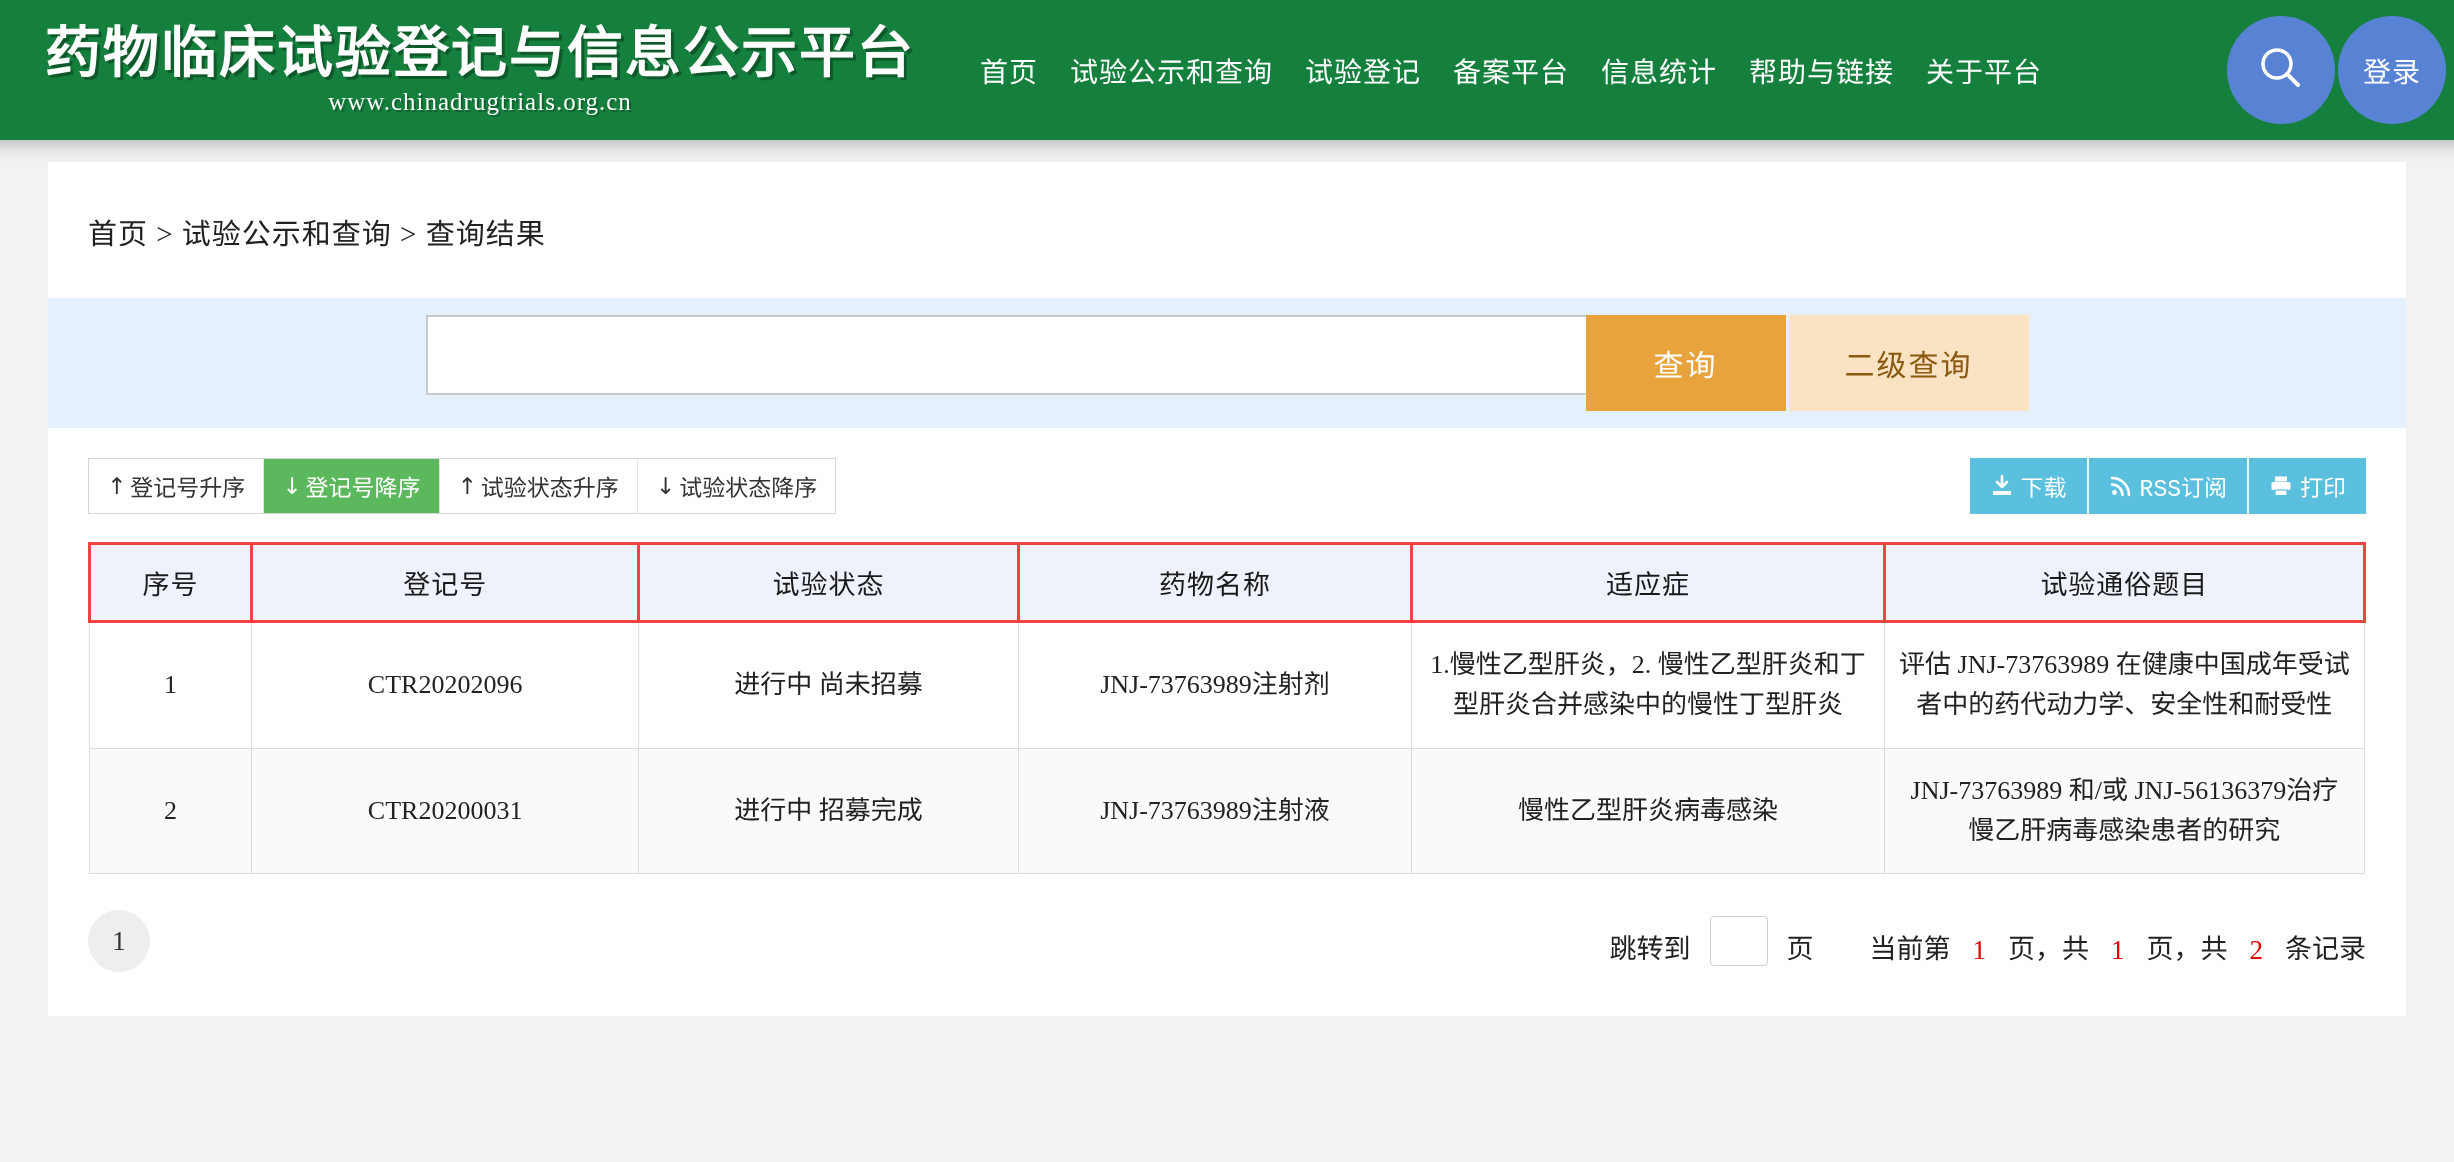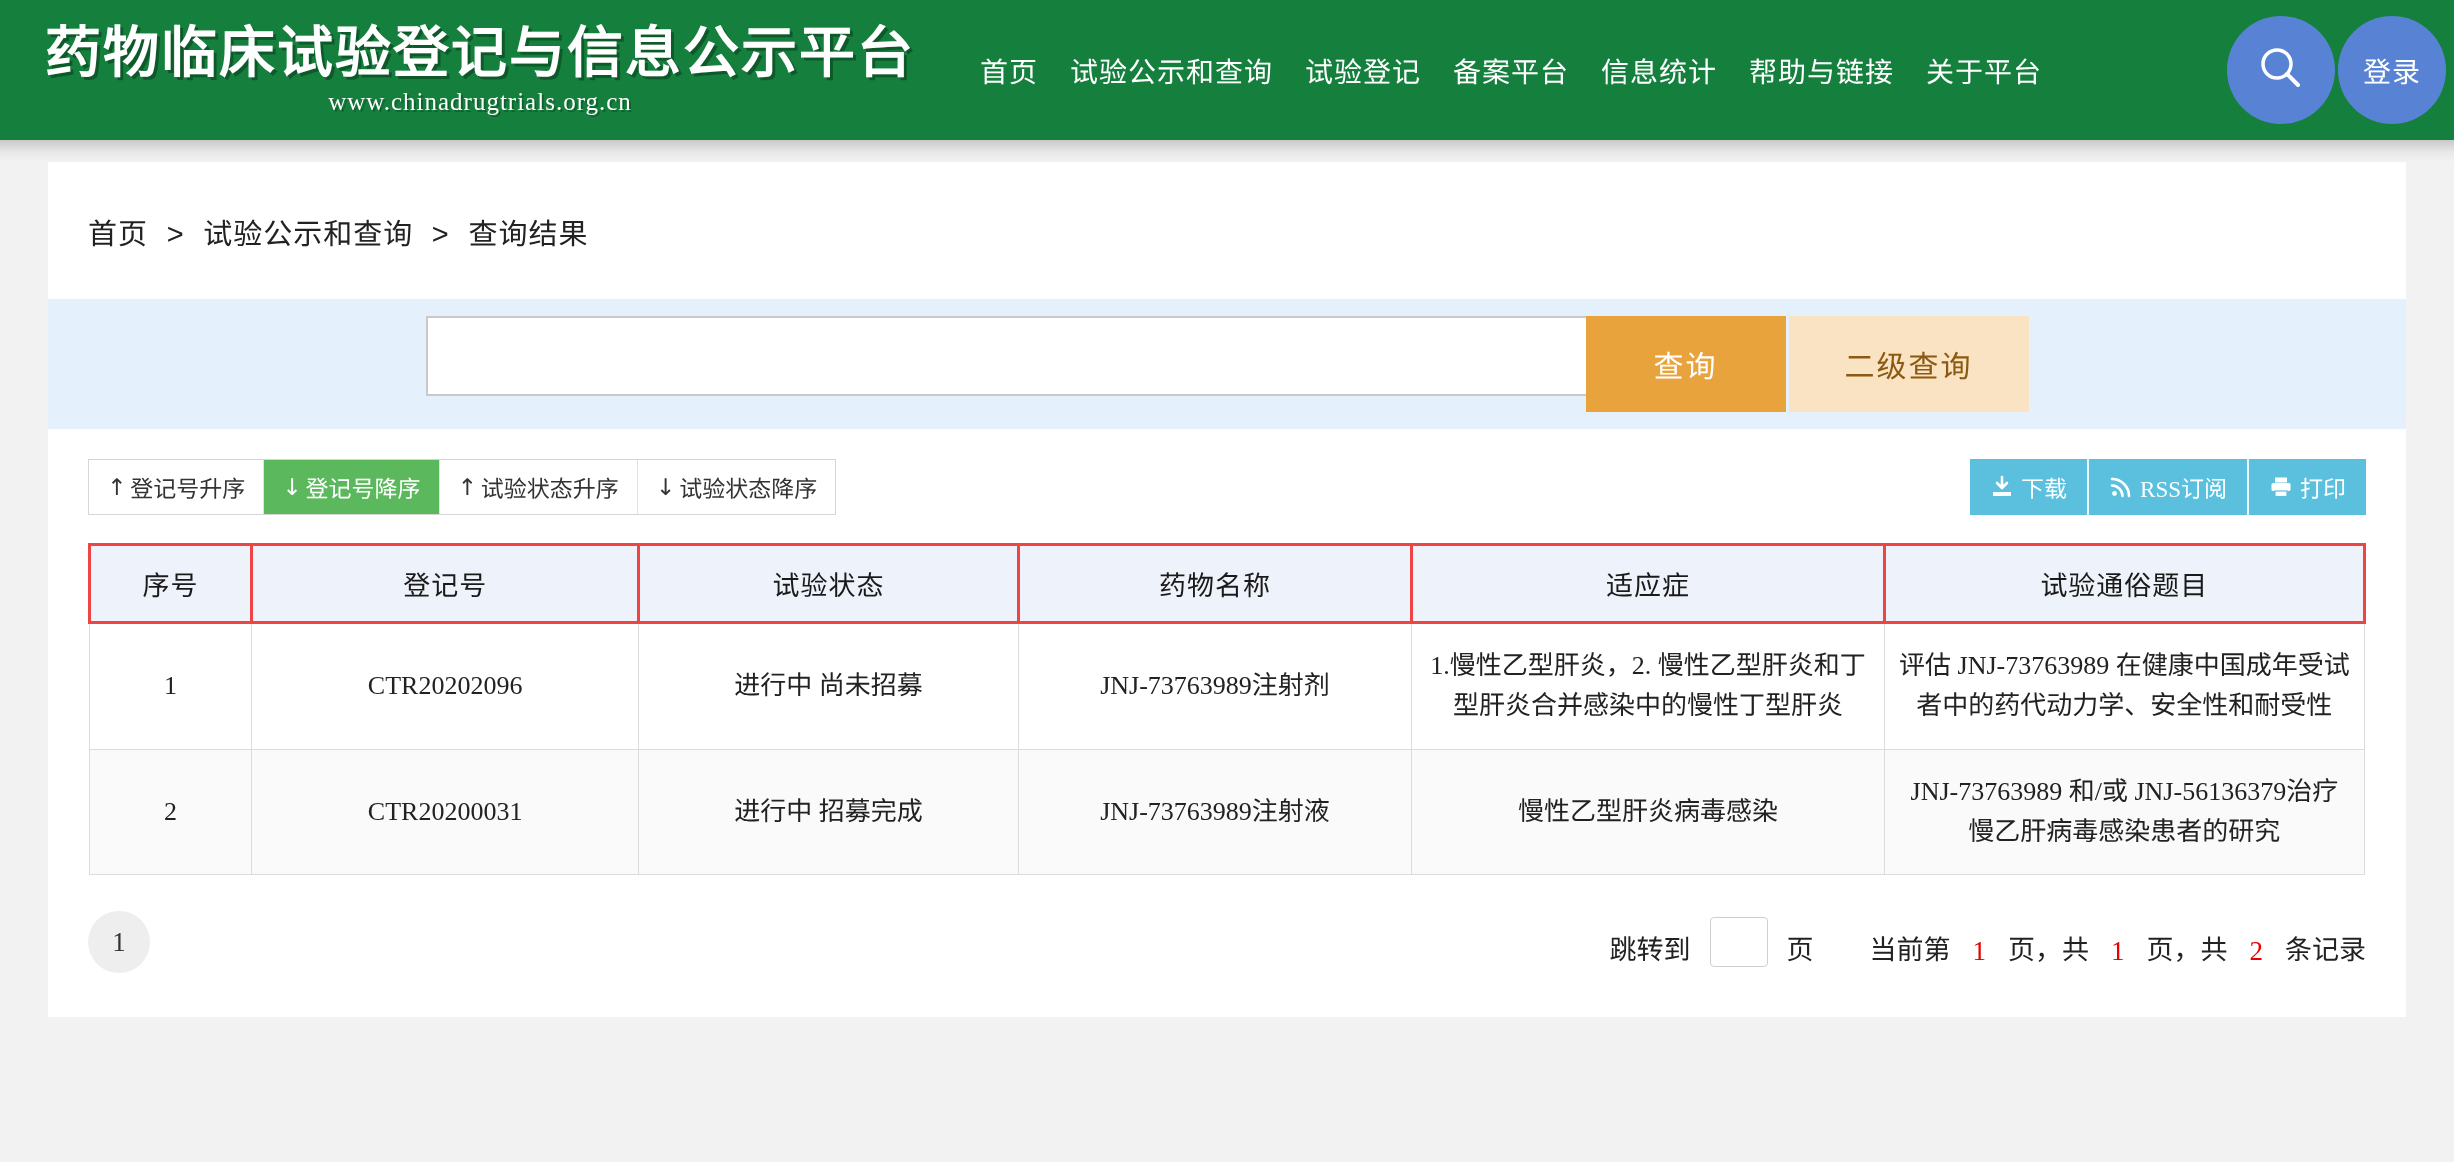--- a/index.html
+++ b/index.html
@@ -90,21 +90,20 @@
     background: linear-gradient(to bottom, #c8c8c8 0%, #e8e8e8 55%, #f2f2f2 100%);
   }
 
   
   .page-wrap {
     padding: 0 48px;
   }
   .panel {
     background: #84cc16;
     width: 100%;
-    font-family: Liberation Mono, monospace;
   }
 
   .breadcrumb {
     font-size: 29px;
     color: #222;
     padding: 48px 0 46px 40px;
     background: #fff;
     letter-spacing: 1px;
   }
 
@@ -190,20 +189,21 @@
     background: #fff;
     white-space: nowrap;
   }
   .sort-btn:last-child { border-right: none; }
   .sort-btn.active { background: #5cb85c; color: #fff; }
   .sort-btn .arrow { font-family: "DejaVu Sans", sans-serif; font-size: 23px; }
 
   .action-group {
     display: flex;
     height: 56px;
+    font-family: Liberation Mono, monospace;
   }
   .action-btn {
     display: flex;
     align-items: center;
     gap: 7px;
     padding: 0 20px;
     background: #5bc0de;
     color: #ffffff;
     font-size: 23px;
     cursor: pointer;

